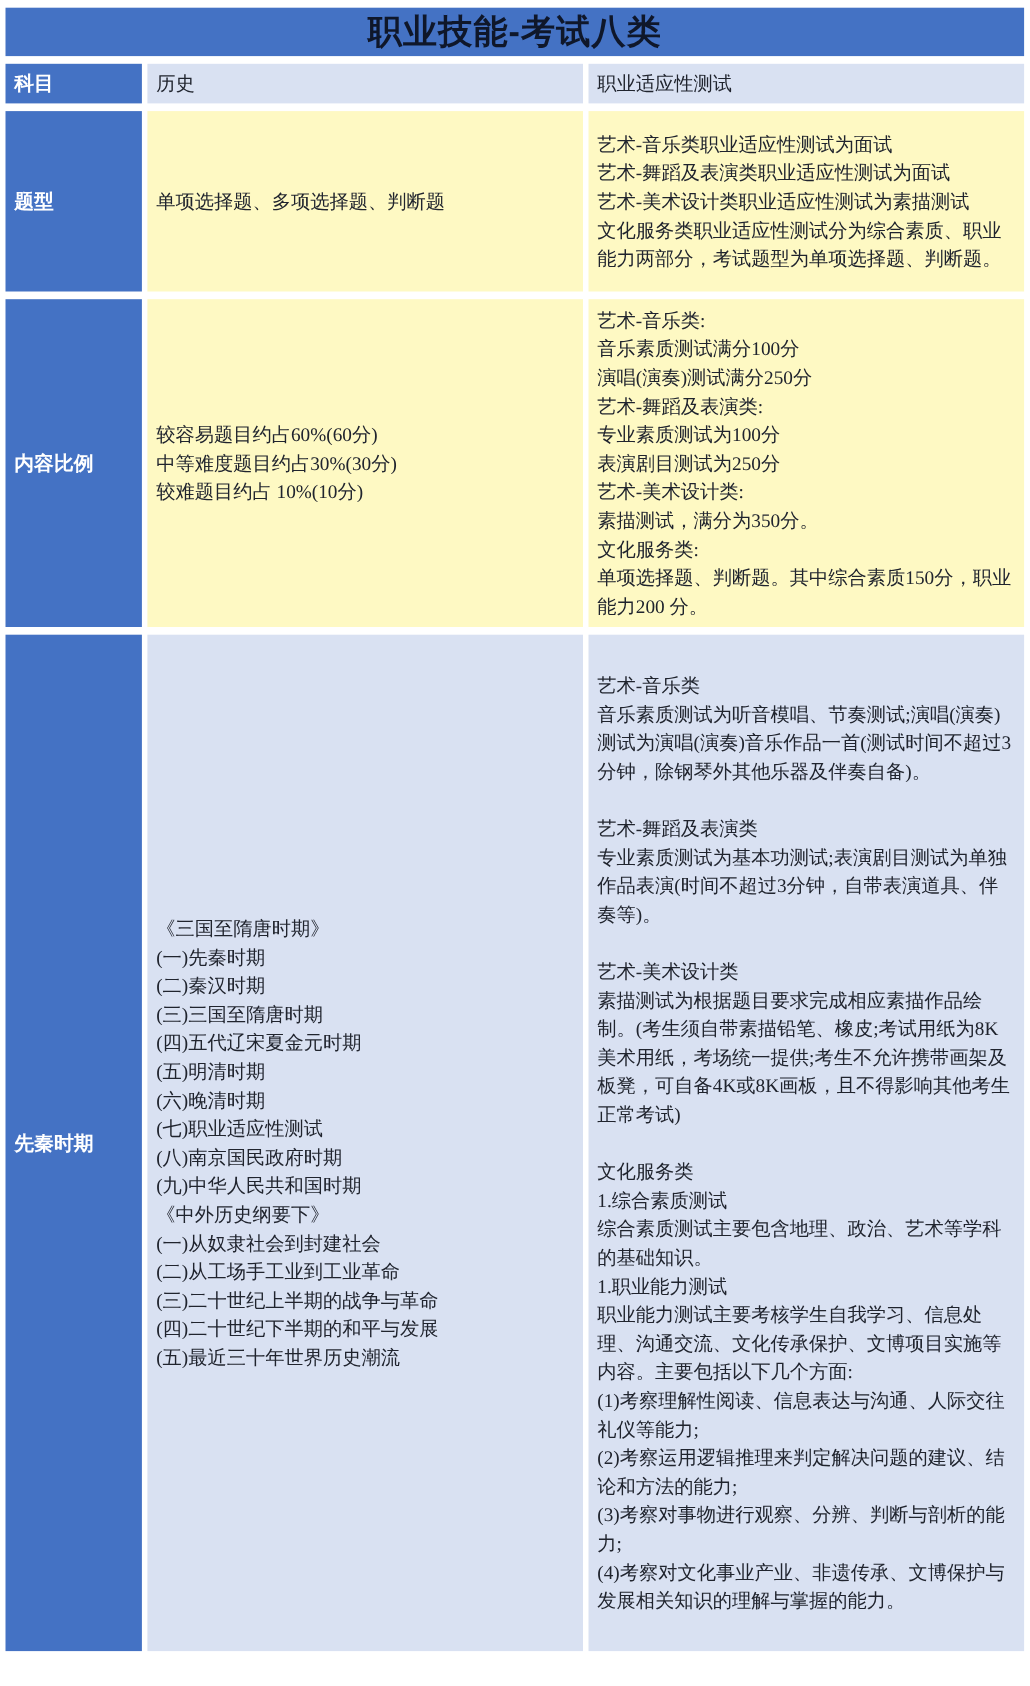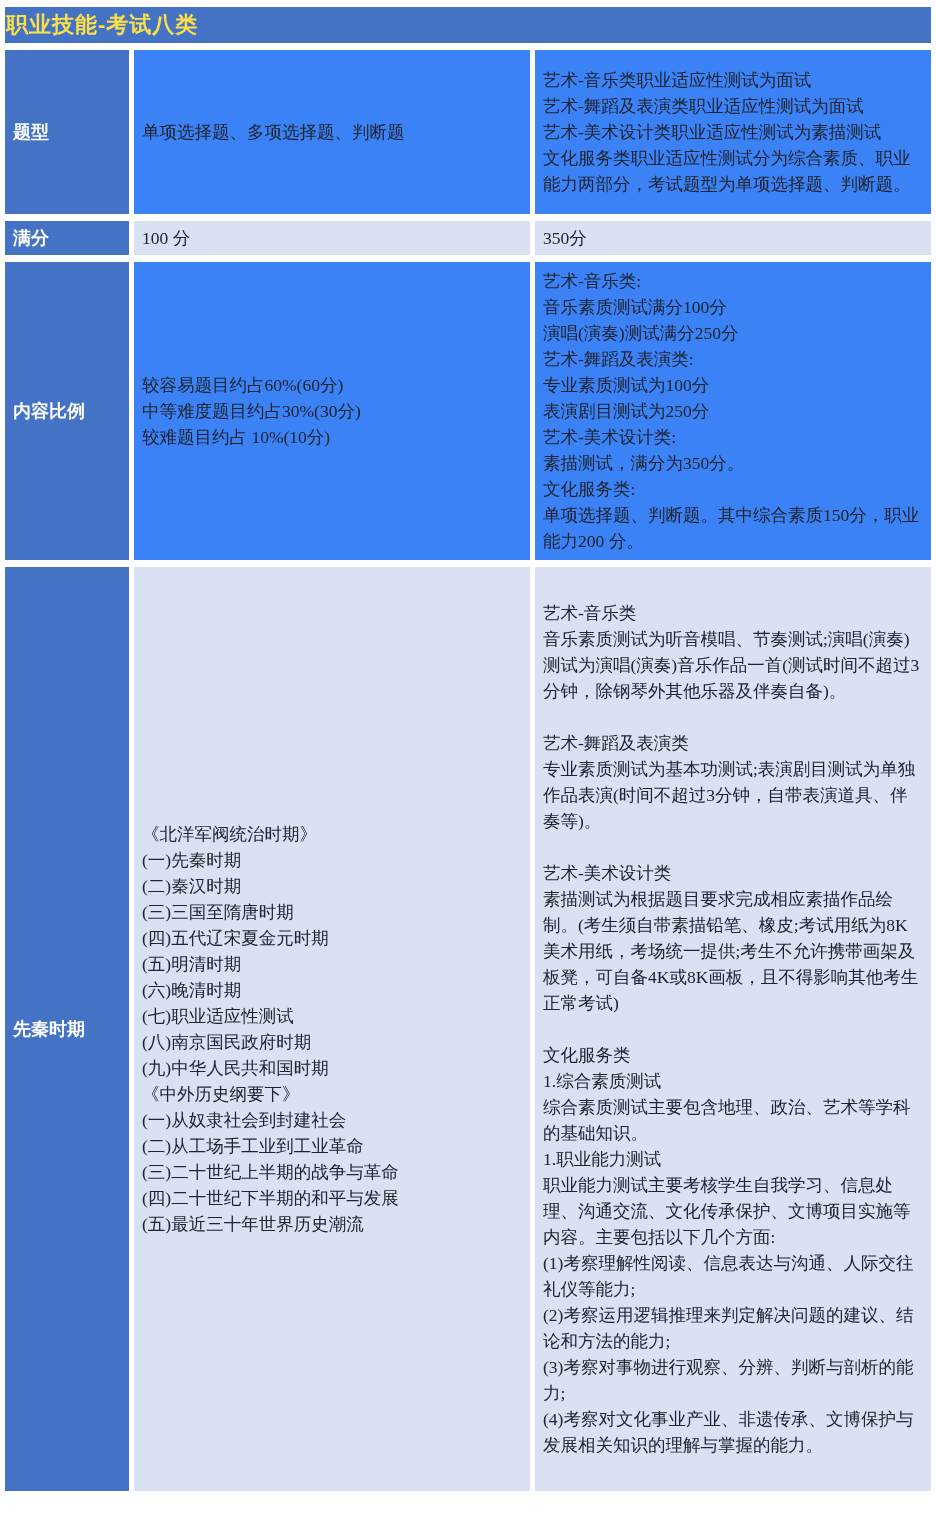--- a/index.html
+++ b/index.html
@@ -14,80 +14,81 @@
     table-layout:fixed;
     border-collapse:separate;
     border-spacing:5px 7px;
   }
   col.c-label{width:124px;}
   col.c-mid{width:396px;}
   col.c-right{width:396px;}
   td{vertical-align:middle;overflow:hidden;}
   td.title-cell{
     background:#4472C4;
-    color:#fde047;
+    color:#0f172a;
     font-weight:bold;
-    font-size:22px;
+    font-size:31px;
+    text-align:center;
     height:34px;
     letter-spacing:1px;
     font-family:"Liberation Sans","DejaVu Sans",sans-serif;
   }
   td.label-cell{
     background:#4472C4;
     color:#ffffff;
     font-weight:bold;
     font-size:18px;
     padding:2px 6px 2px 8px;
     text-align:left;
   }
   td.body-cell{
     font-size:17.5px;
     line-height:26px;
     padding:4px 10px 4px 8px;
   }
   td.shade-light{background:#D9E1F2;}
-  td.shade-medium{background:#3b82f6;}
+  td.shade-medium{background:#fef9c3;}
   .line{margin:0;}
   .line.bold{font-weight:normal;}
   .line.blank{height:26px;}
 </style>
 </head>
 <body>
 
 <table class="exam-table">
   <colgroup>
     <col class="c-label">
       <col class="c-mid">
       <col class="c-right">
   </colgroup>
   <tbody>
     <tr>
       <td class="title-cell" colspan="3">职业技能-考试八类</td>
     </tr>
   </tbody>
   <tbody id="rows-body">
+      <tr style="height: 36px;">
+        <td class="label-cell">科目</td>
+        <td class="body-cell shade-light">
+          <div class="line">历史</div>
+        </td>
+        <td class="body-cell shade-light">
+          <div class="line">职业适应性测试</div>
+        </td>
+      </tr>
       <tr style="height: 164px;">
         <td class="label-cell">题型</td>
         <td class="body-cell shade-medium">
           <div class="line">单项选择题、多项选择题、判断题</div>
         </td>
         <td class="body-cell shade-medium">
           <div class="line">艺术-音乐类职业适应性测试为面试</div>
           <div class="line">艺术-舞蹈及表演类职业适应性测试为面试</div>
           <div class="line">艺术-美术设计类职业适应性测试为素描测试</div>
           <div class="line">文化服务类职业适应性测试分为综合素质、职业能力两部分，考试题型为单项选择题、判断题。</div>
-        </td>
-      </tr>
-      <tr style="height: 34px;">
-        <td class="label-cell">满分</td>
-        <td class="body-cell shade-light">
-          <div class="line">100 分</div>
-        </td>
-        <td class="body-cell shade-light">
-          <div class="line">350分</div>
         </td>
       </tr>
       <tr style="height: 298px;">
         <td class="label-cell">内容比例</td>
         <td class="body-cell shade-medium">
           <div class="line">较容易题目约占60%(60分)</div>
           <div class="line">中等难度题目约占30%(30分)</div>
           <div class="line">较难题目约占 10%(10分)</div>
         </td>
         <td class="body-cell shade-medium">
@@ -99,21 +100,21 @@
           <div class="line">表演剧目测试为250分</div>
           <div class="line">艺术-美术设计类:</div>
           <div class="line">素描测试，满分为350分。</div>
           <div class="line">文化服务类:</div>
           <div class="line">单项选择题、判断题。其中综合素质150分，职业能力200 分。</div>
         </td>
       </tr>
       <tr style="height: 924px;">
         <td class="label-cell">先秦时期</td>
         <td class="body-cell shade-light">
-          <div class="line">《北洋军阀统治时期》</div>
+          <div class="line">《三国至隋唐时期》</div>
           <div class="line">(一)先秦时期</div>
           <div class="line">(二)秦汉时期</div>
           <div class="line">(三)三国至隋唐时期</div>
           <div class="line">(四)五代辽宋夏金元时期</div>
           <div class="line">(五)明清时期</div>
           <div class="line">(六)晚清时期</div>
           <div class="line">(七)职业适应性测试</div>
           <div class="line">(八)南京国民政府时期</div>
           <div class="line">(九)中华人民共和国时期</div>
           <div class="line">《中外历史纲要下》</div>

